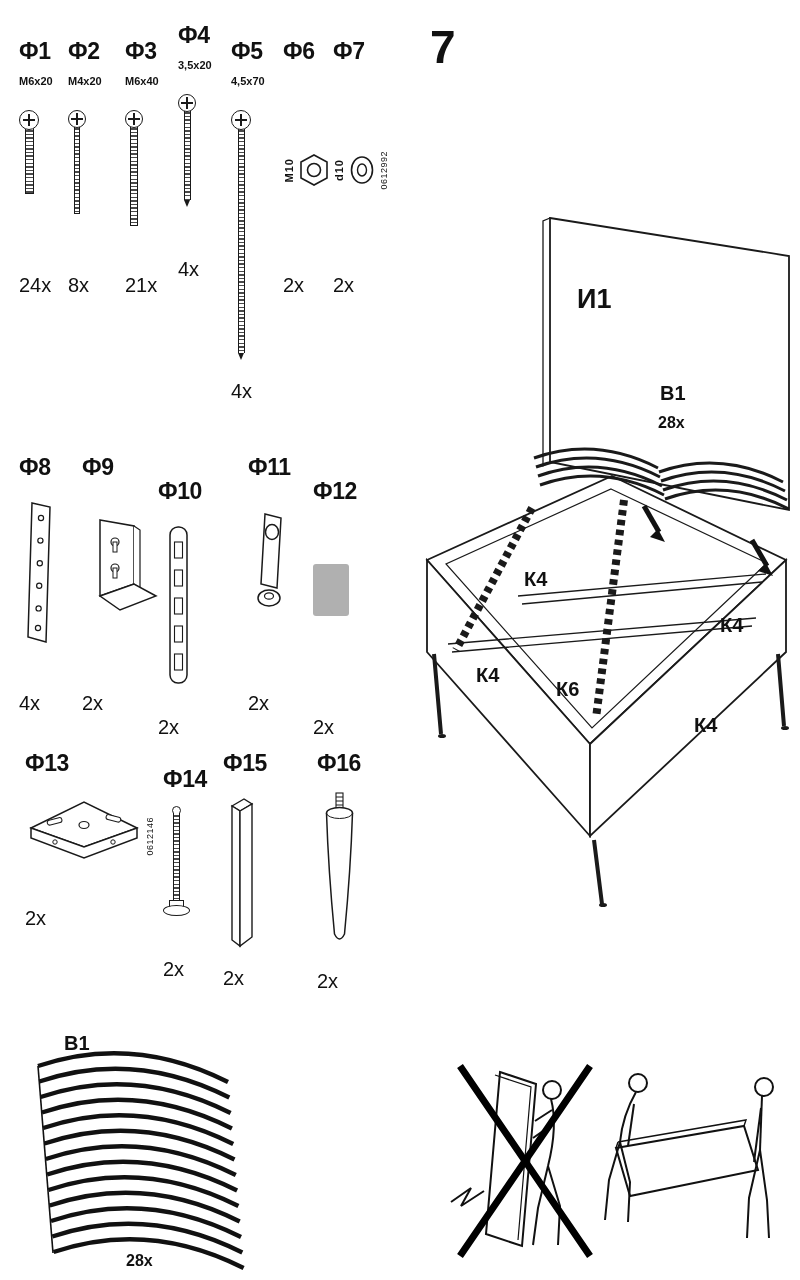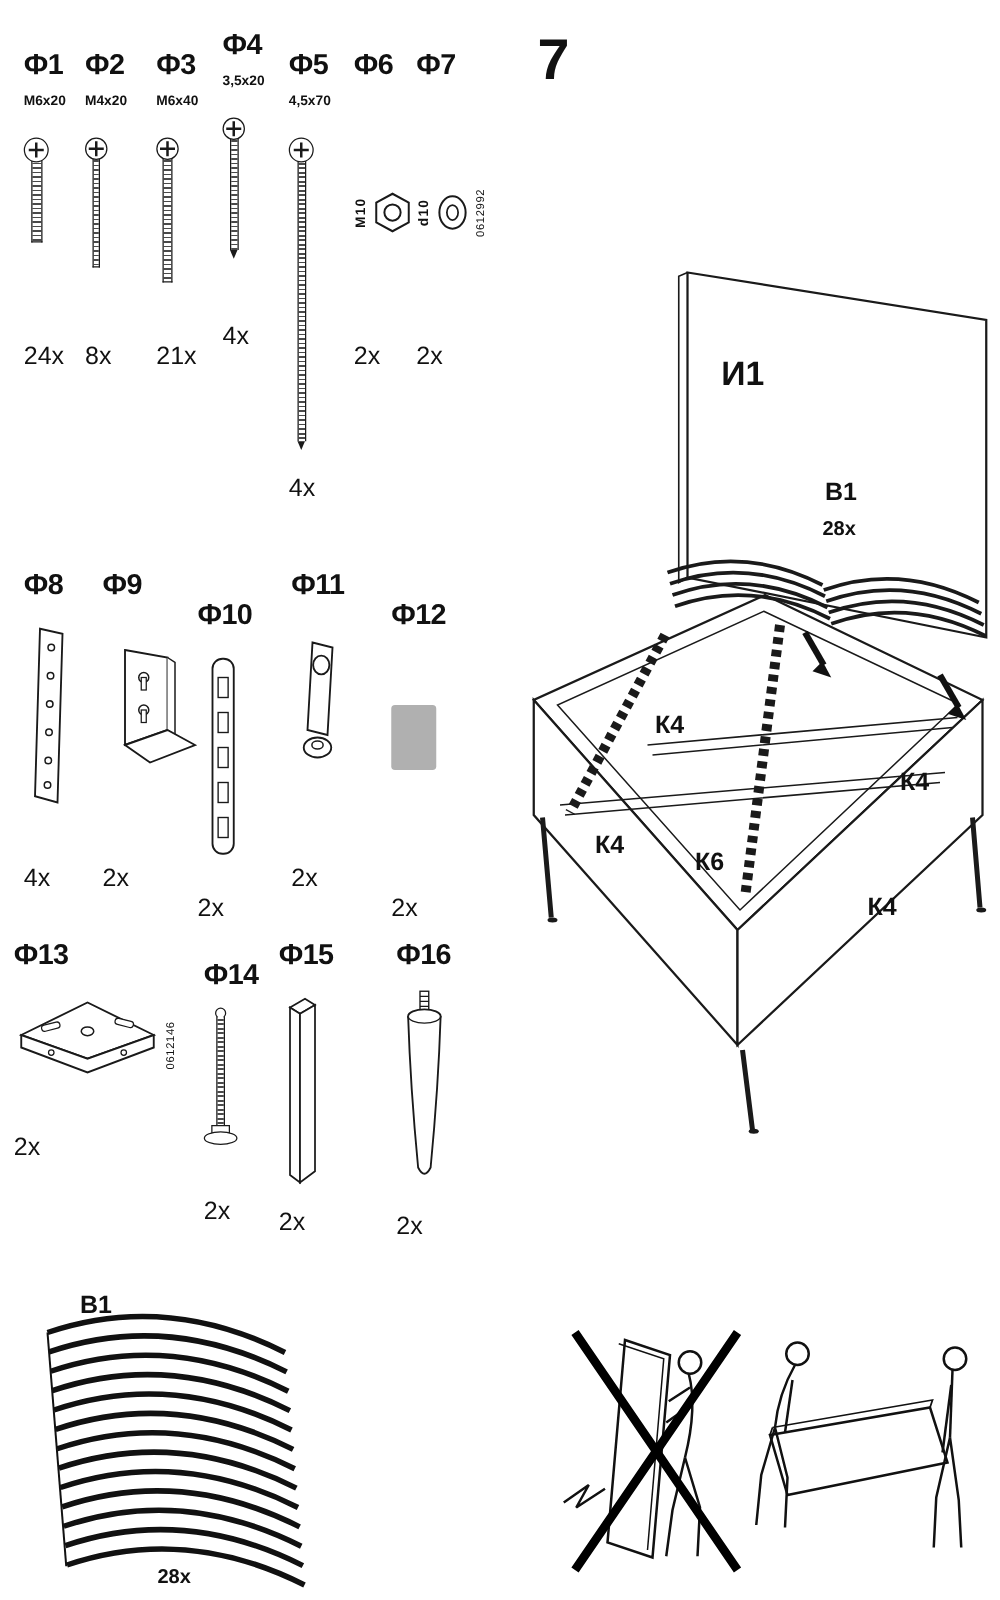--- a/index.html
+++ b/index.html
@@ -175,21 +175,21 @@
           <rect x="16.5" y="20" width="8" height="16" fill="none" stroke="#1a1a1a" stroke-width="1.1"></rect>
           <rect x="16.5" y="48" width="8" height="16" fill="none" stroke="#1a1a1a" stroke-width="1.1"></rect>
           <rect x="16.5" y="76" width="8" height="16" fill="none" stroke="#1a1a1a" stroke-width="1.1"></rect>
           <rect x="16.5" y="104" width="8" height="16" fill="none" stroke="#1a1a1a" stroke-width="1.1"></rect>
           <rect x="16.5" y="132" width="8" height="16" fill="none" stroke="#1a1a1a" stroke-width="1.1"></rect>
         </svg>
       </div>
       <div class="hw-qty">2x</div>
     </div>
 
-    <div class="hw-cell" style="left:233px;top:452px;width:64px">
+    <div class="hw-cell" style="left:248px;top:452px;width:64px">
       <div class="hw-label">Ф11</div>
       <div class="hw-art">
         <svg width="48" height="110" viewBox="0 0 48 110" style="margin-top:10px">
           <path d="M17 6 L33 10 L29 80 L13 76 Z" fill="#fff" stroke="#1a1a1a" stroke-width="1.5"></path>
           <ellipse cx="24" cy="24" rx="6.5" ry="7.5" fill="#fff" stroke="#1a1a1a" stroke-width="1.5"></ellipse>
           <ellipse cx="21" cy="90" rx="11" ry="8" fill="#fff" stroke="#1a1a1a" stroke-width="1.5"></ellipse>
           <ellipse cx="21" cy="88" rx="4.5" ry="3.2" fill="#fff" stroke="#1a1a1a" stroke-width="1.2"></ellipse>
         </svg>
       </div>
       <div class="hw-qty">2x</div>
@@ -199,21 +199,21 @@
       <div class="hw-label">Ф12</div>
       <div class="hw-art">
         <div class="pad" style="width:36px;height:52px"></div>
       </div>
       <div class="hw-qty">2x</div>
     </div>
   </div>
 
   <div class="row3">
 
-    <div class="hw-cell" style="left:11px;top:748px;width:130px">
+    <div class="hw-cell" style="left:25px;top:748px;width:130px">
       <div class="hw-label">Ф13</div>
       <div class="hw-art" style="height:105px">
         <div style="display:flex;align-items:center;gap:2px">
           <svg width="118" height="92" viewBox="0 0 118 92">
             <path d="M6 38 L59 12 L112 38 L59 57 Z" fill="#fff" stroke="#1a1a1a" stroke-width="1.5"></path>
             <path d="M6 38 L6 48 L59 68 L112 48 L112 38 L59 57 Z" fill="#fff" stroke="#1a1a1a" stroke-width="1.5"></path>
             <ellipse cx="59" cy="35" rx="5" ry="3.5" fill="#fff" stroke="#1a1a1a" stroke-width="1.2"></ellipse>
             <rect x="22" y="29" width="15" height="5" rx="2.5" fill="#fff" stroke="#1a1a1a" stroke-width="1" transform="rotate(-14 29 31)"></rect>
             <rect x="81" y="26" width="15" height="5" rx="2.5" fill="#fff" stroke="#1a1a1a" stroke-width="1" transform="rotate(14 89 28)"></rect>
             <circle cx="30" cy="52" r="2.2" fill="none" stroke="#1a1a1a" stroke-width="1"></circle>

